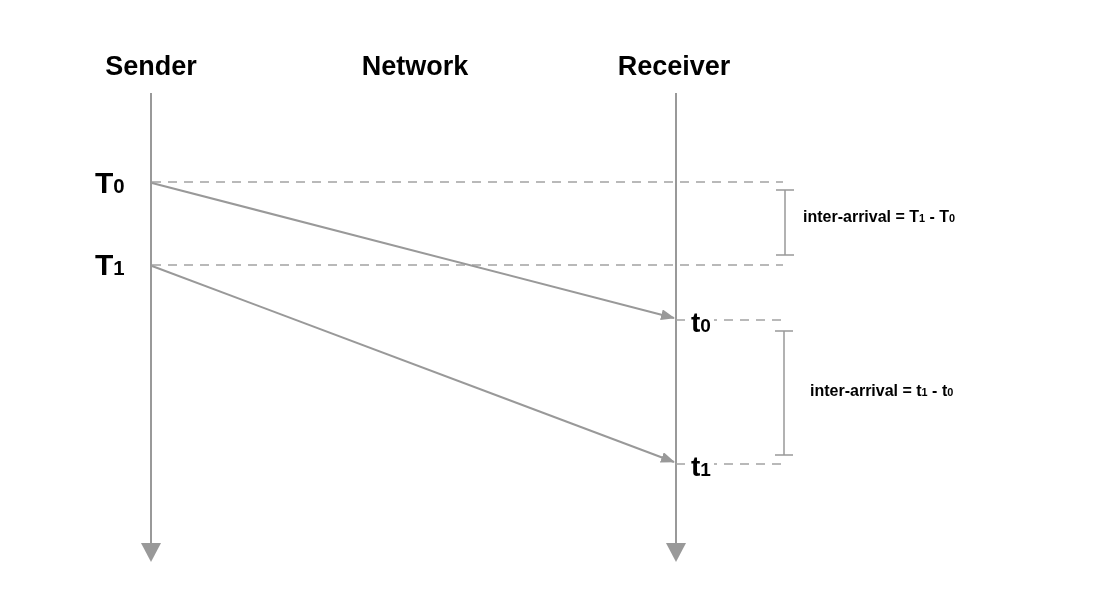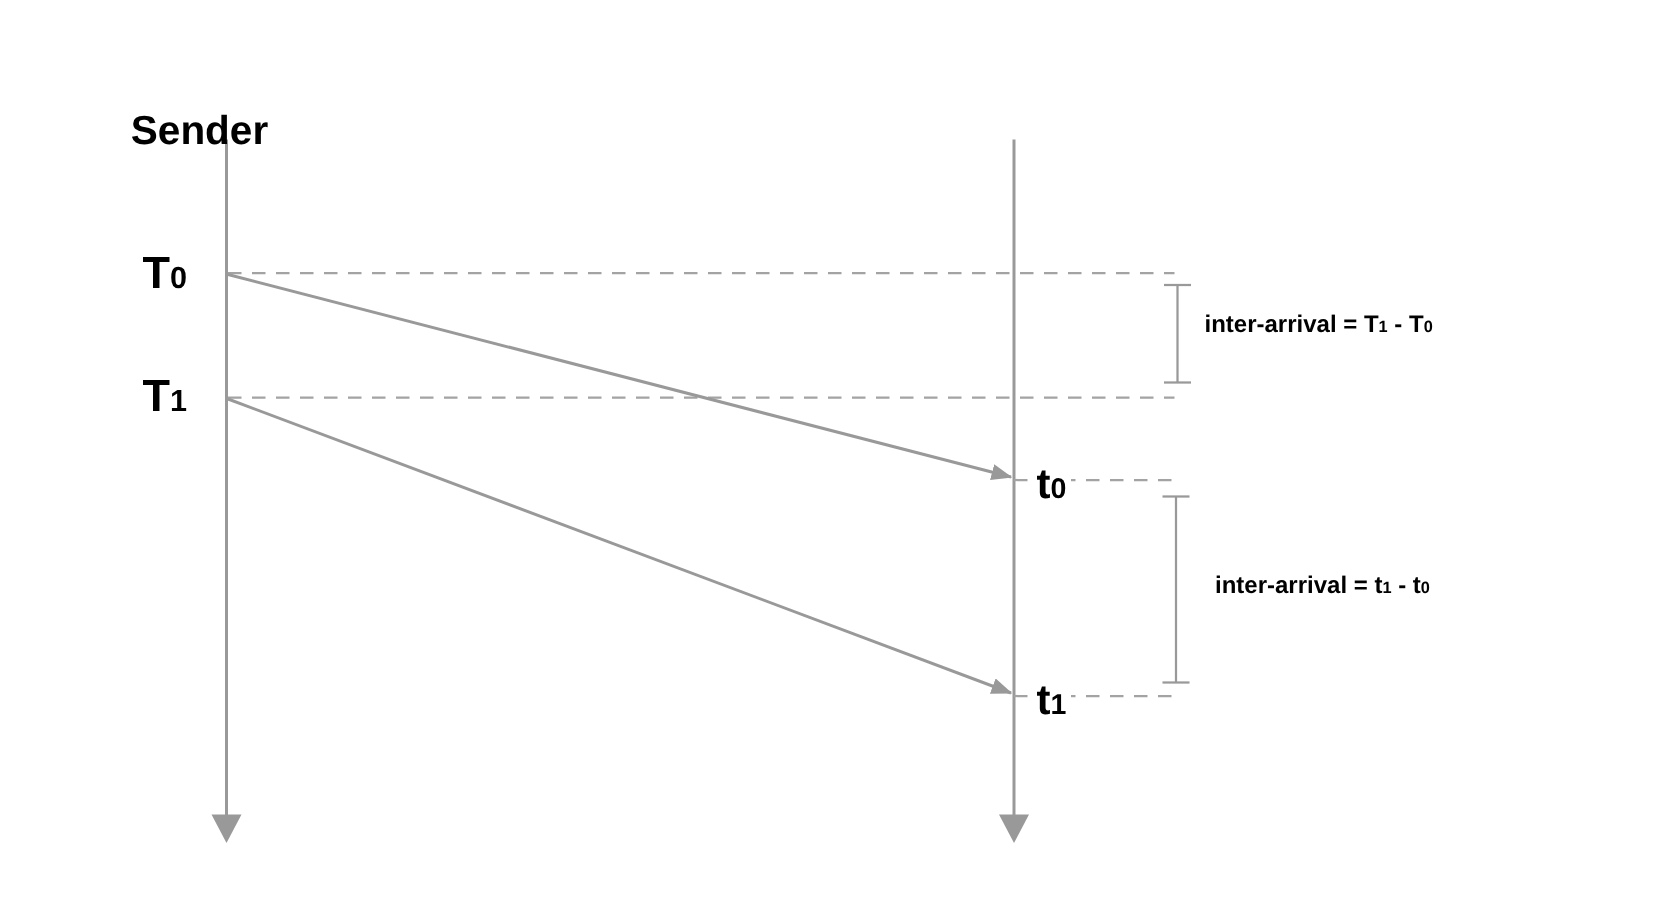--- a/index.html
+++ b/index.html
@@ -78,21 +78,23 @@
       <line x1="776" y1="255" x2="794" y2="255" stroke="#999999" stroke-width="1.5"></line>
     </g>
 
     <g>
       <line x1="784" y1="331" x2="784" y2="455" stroke="#999999" stroke-width="1.5"></line>
       <line x1="775" y1="331" x2="793" y2="331" stroke="#999999" stroke-width="1.5"></line>
       <line x1="775" y1="455" x2="793" y2="455" stroke="#999999" stroke-width="1.5"></line>
     </g>
   </svg>
 
-  <div class="label col-header" style="left:133px; top:51px;margin-top:21px;">Sender</div>
+  <div class="label col-header" style="left:151px; top:51px;">Sender</div>
+  <div class="label col-header" style="left:415px; top:51px;">Network</div>
+  <div class="label col-header" style="left:674px; top:51px;">Receiver</div>
 
   <div class="label evt" style="left:95px; top:166px;">
     <span>T</span><span class="sub">0</span>
   </div>
   <div class="label evt" style="left:95px; top:248px;">
     <span>T</span><span class="sub">1</span>
   </div>
 
   <div class="label evt-r" style="left:688px; top:307px;">
     <span>t</span><span class="sub">0</span>

